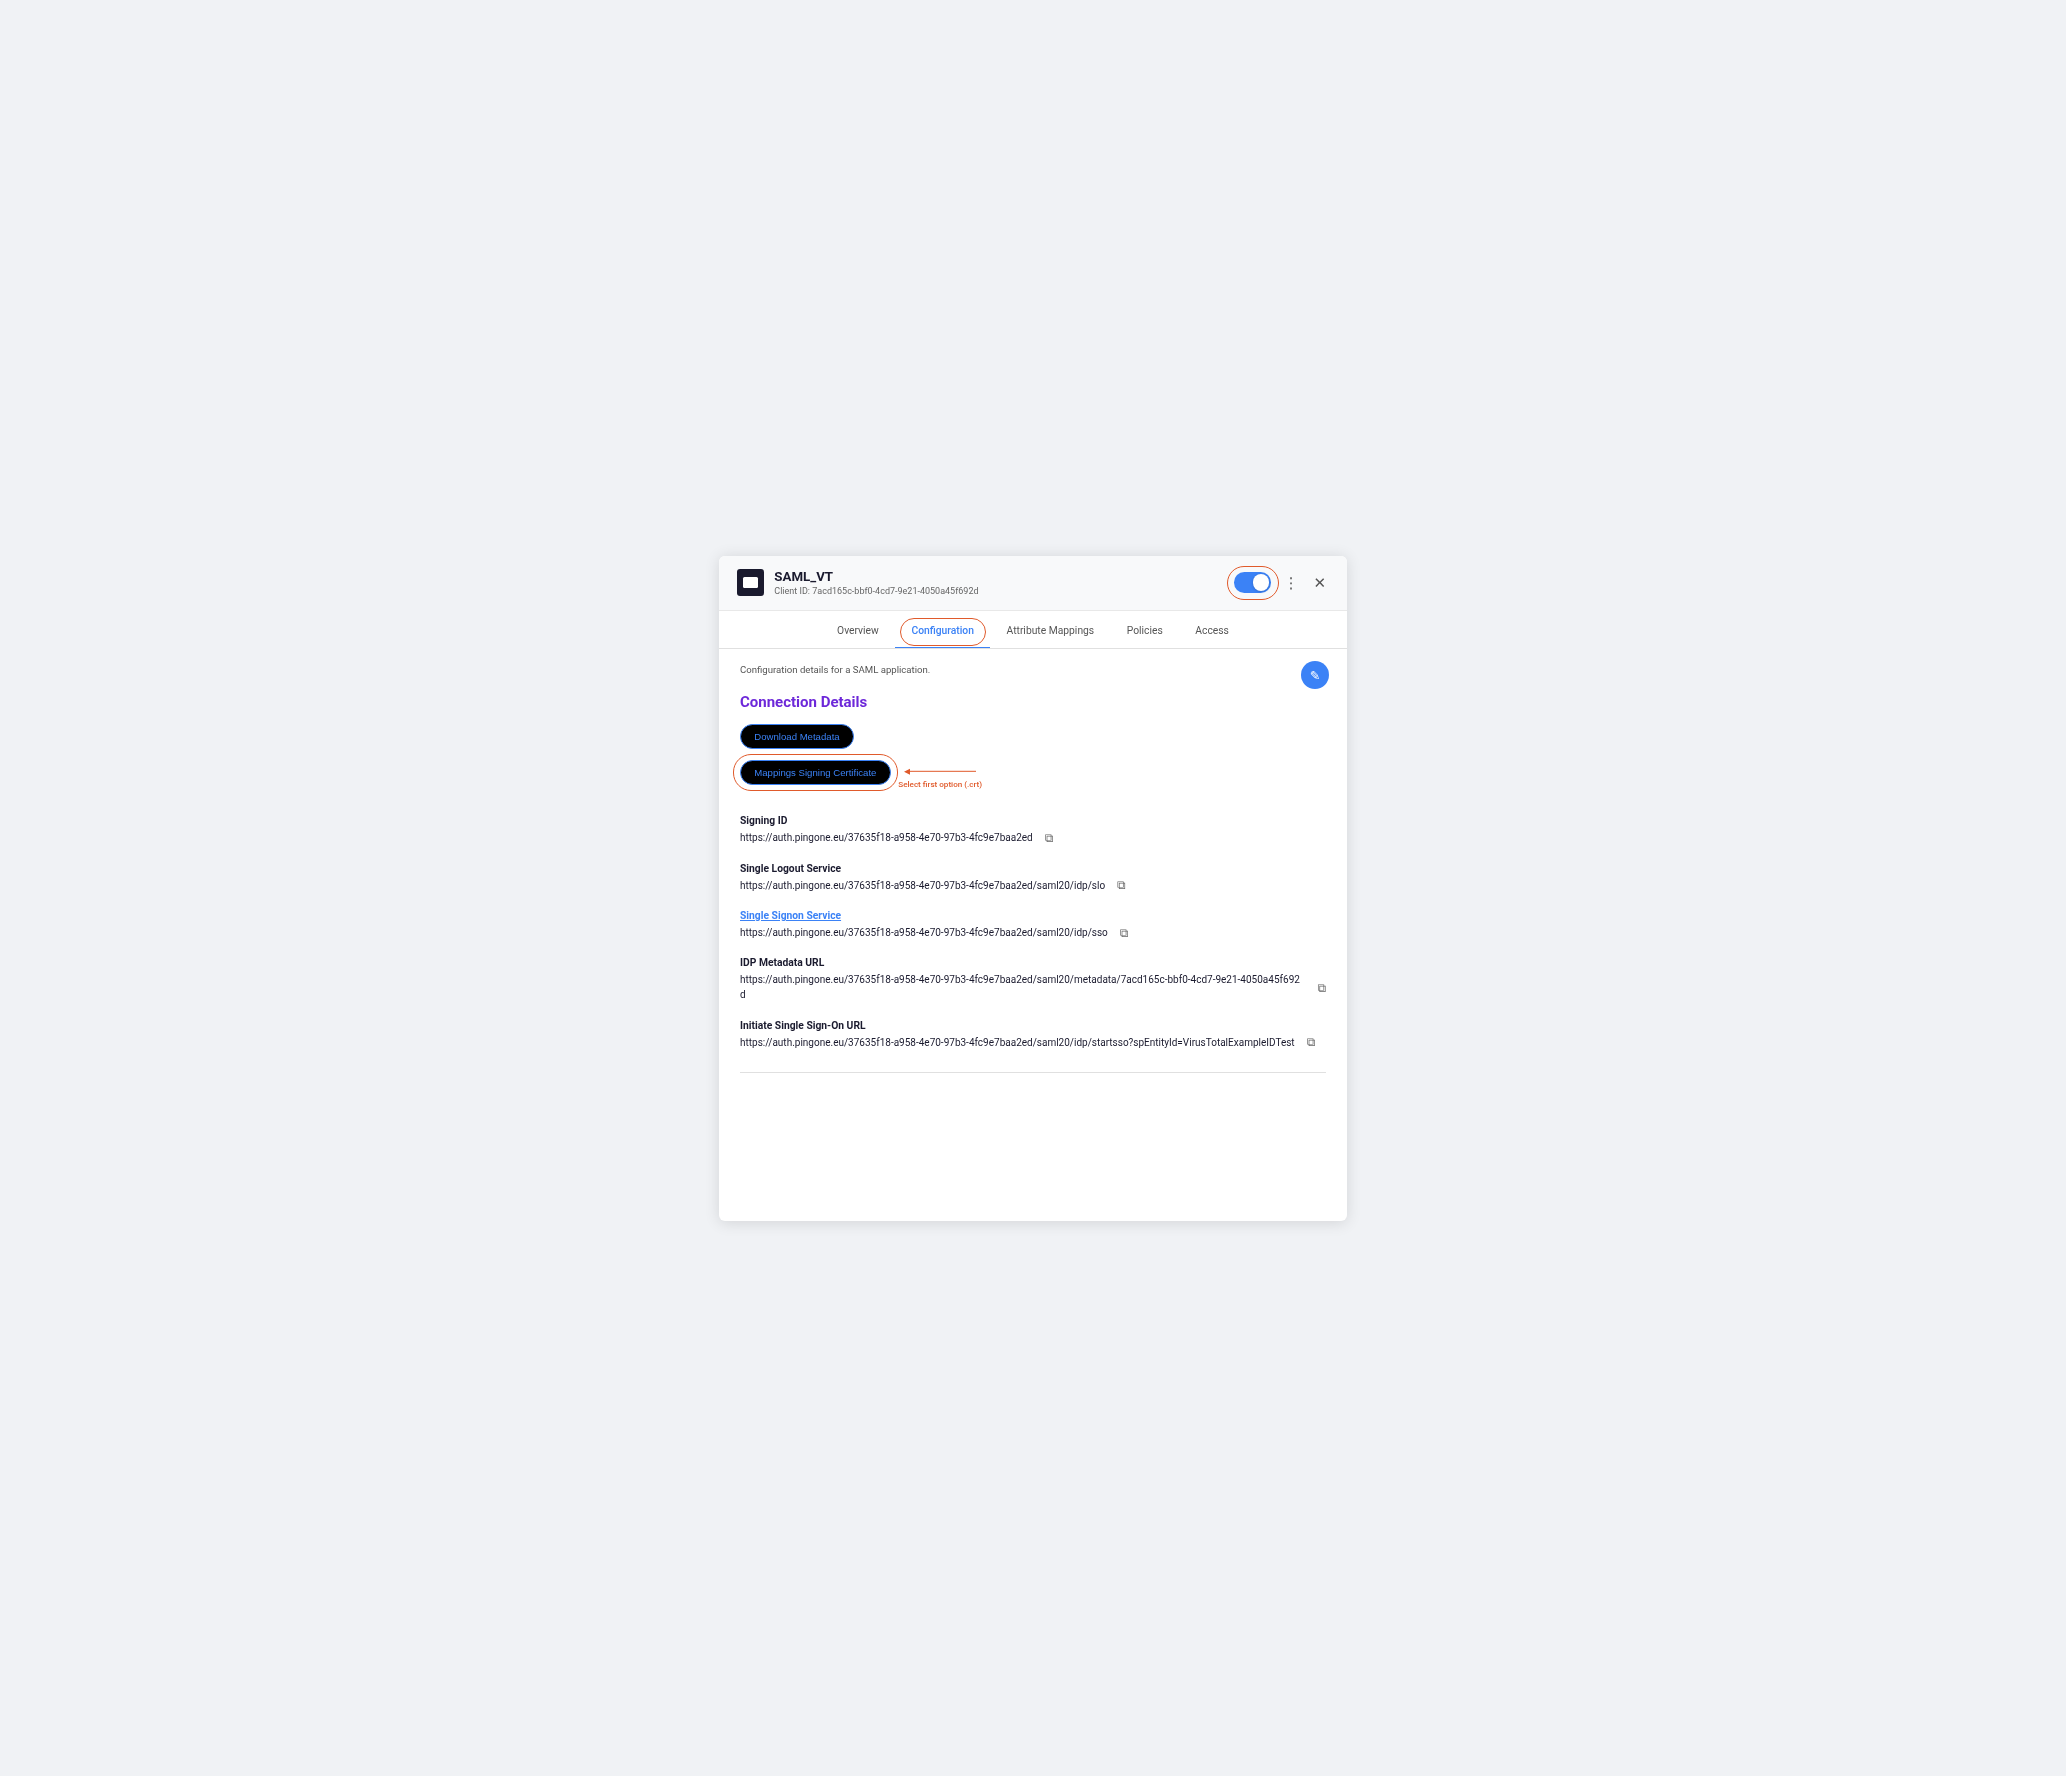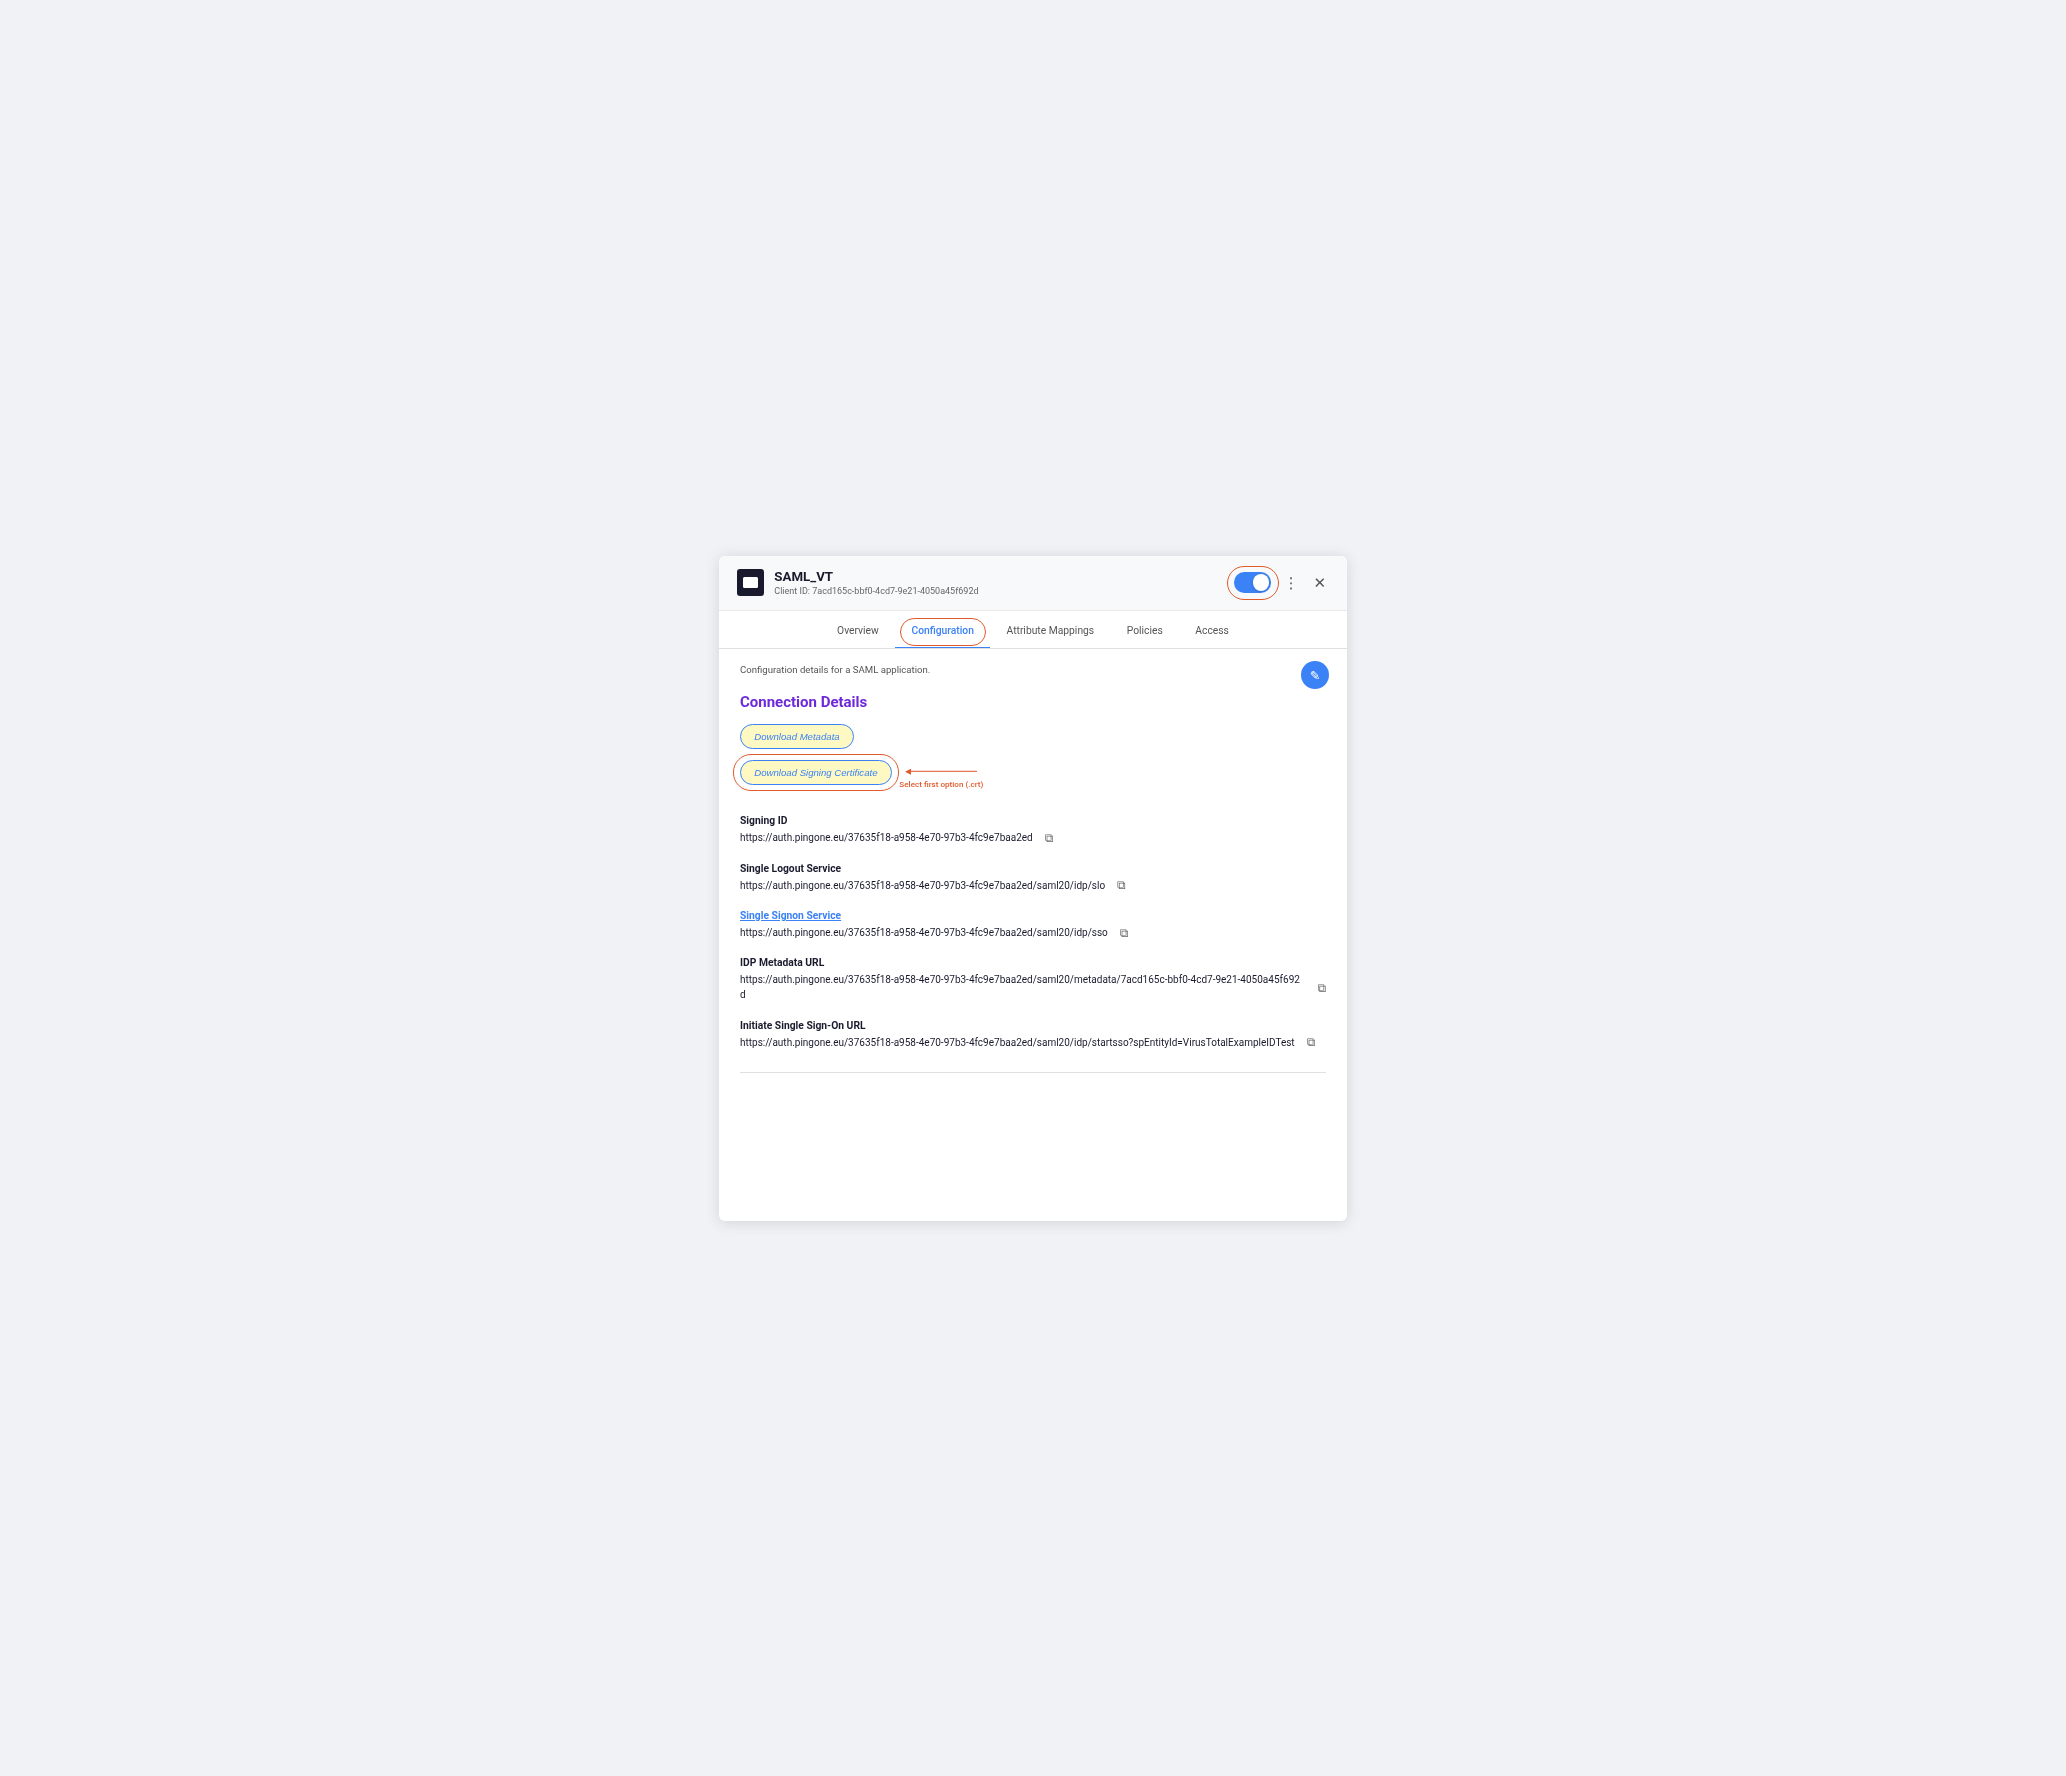--- a/index.html
+++ b/index.html
@@ -181,23 +181,22 @@
     .btn-outline {
       display: inline-flex;
       align-items: center;
       padding: 6px 13.3px;
       border: 1.1px solid #3b82f6;
       border-radius: 15px;
       color: #3b82f6;
       font-size: 9.6px;
       font-weight: 500;
       cursor: pointer;
-      background: #fef9c3;
+      background: #000000;
       margin-bottom: 10.3px;
-      font-style: italic;
     }
     .download-cert-wrapper {
       position: relative;
       display: inline-block;
       margin-bottom: 13.3px;
     }
     .cert-circle-outline {
       position: absolute;
       top: -6px;
       left: -7.4px;
@@ -327,21 +326,21 @@
     <div class="section-title">Connection Details</div>
 
     
     <div>
       <button class="btn-outline">Download Metadata</button>
     </div>
 
     
     <div style="position:relative; display:inline-block; margin-bottom: 16.3px;">
       <div class="download-cert-wrapper">
-        <button class="btn-outline" style="margin-bottom:0;">Download Signing Certificate</button>
+        <button class="btn-outline" style="margin-bottom:0;">Mappings Signing Certificate</button>
         <div class="cert-circle-outline"></div>
       </div>
       
       <div class="arrow-annotation">
         <div class="arrow-line">
           <div class="arrow-head"></div>
           <div class="arrow-shaft"></div>
         </div>
         <span class="arrow-label">Select first option (.crt)</span>
       </div>

